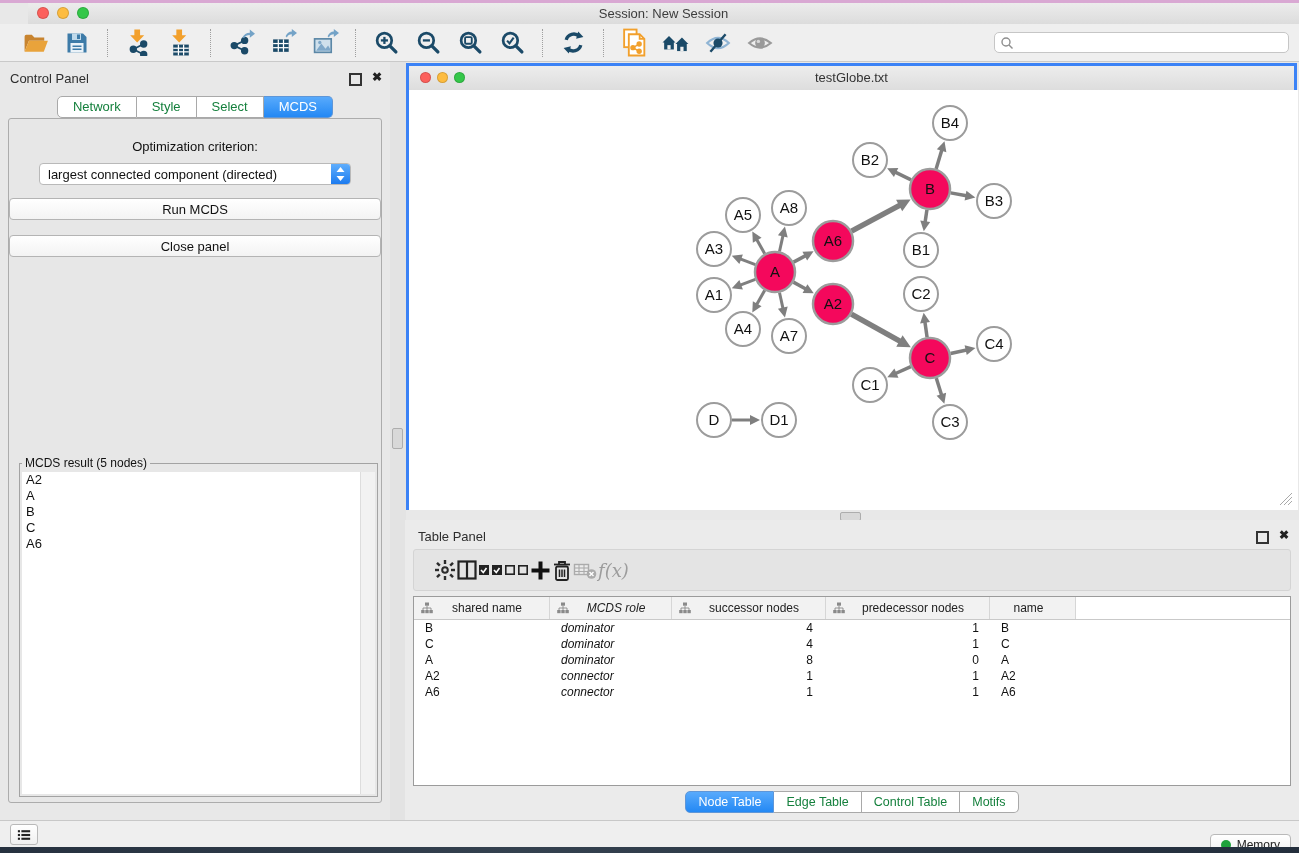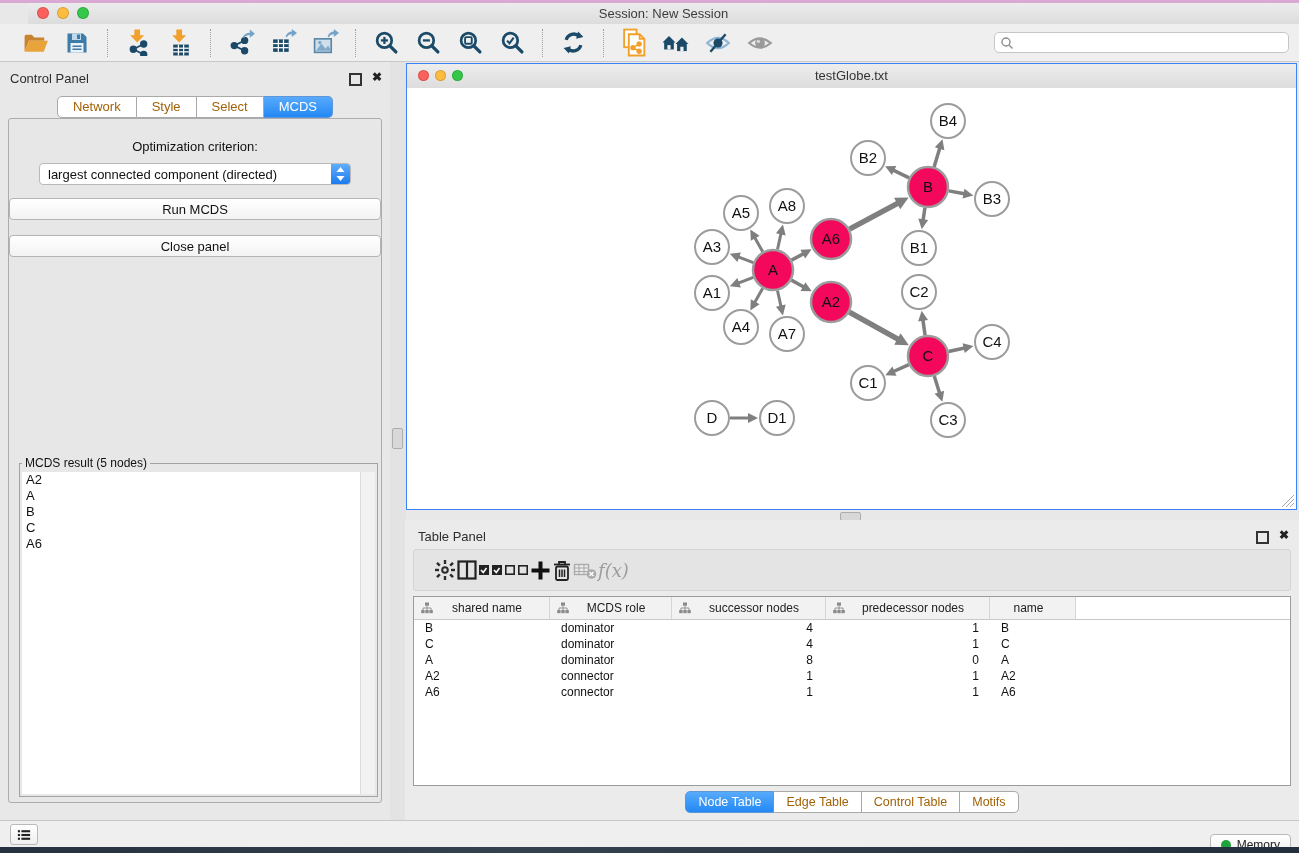--- a/index.html
+++ b/index.html
@@ -23,21 +23,21 @@
   .searchbox{position:relative;width:295px;height:21px;margin-right:10px;background:#fff;border:1px solid #C6C6C6;border-radius:5px;display:flex;align-items:center;padding-left:5px;box-sizing:border-box;}
   .searchbox input{border:none;outline:none;flex:1;height:16px;font-size:12px;background:transparent;}
 
   
   .control-panel{position:absolute;left:0;top:62px;width:390px;height:758px;background:#E8E8E8;}
   .panel-head{position:absolute;top:0;left:0;right:0;height:28px;}
   .ptitle{position:absolute;left:10px;top:9px;font-size:13px;color:#2E2E2E;}
   .float-ic{position:absolute;right:28px;top:11px;width:9px;height:9px;border:2px solid #333;}
   .close-ic{position:absolute;right:8px;top:9px;font-size:12px;font-weight:bold;color:#222;line-height:12px;}
   .cp-tabs{position:absolute;top:34px;left:0;right:0;display:flex;justify-content:center;}
-  .seg{height:20px;line-height:20px;padding:0 15px;font-size:13px;color:#a16207;background:#fff;border:1px solid #A9A9A9;border-left:none;cursor:default;}
+  .seg{height:20px;line-height:20px;padding:0 15px;font-size:13px;color:#15803d;background:#fff;border:1px solid #A9A9A9;border-left:none;cursor:default;}
   .seg:first-child{border-left:1px solid #A9A9A9;border-radius:5px 0 0 5px;}
   .seg:last-child{border-radius:0 5px 5px 0;}
   .seg.active{background:linear-gradient(#58AAFC,#2388F4);color:#fff;border-color:#5E96D8;}
   .cp-pane{position:absolute;left:8px;right:8px;top:56px;bottom:17px;border:1px solid #ACACAC;border-radius:3px;background:#E7E7E7;}
   .opt-label{margin-top:20px;text-align:center;font-size:13px;color:#111;}
   .combobox{position:relative;margin:9px auto 0;width:312px;height:22px;background:#fff;border:1px solid #B9B9B9;border-radius:4px;box-sizing:border-box;}
   .combo-text{position:absolute;left:8px;top:3px;font-size:13px;color:#111;white-space:nowrap;}
   .combo-step{position:absolute;right:0;top:0;width:19px;height:20px;border-radius:0 3px 3px 0;background:linear-gradient(#5FAEFD,#1C7BEF);display:flex;align-items:center;justify-content:center;}
   .btn-row{margin-top:13px;display:flex;justify-content:center;gap:15px;flex-direction:column;}
   .mbtn{height:22px;padding:0 14px;font-size:13px;color:#111;background:linear-gradient(#FFFFFF,#F3F3F3);border:1px solid #B4B4B4;border-radius:4px;font-family:"Liberation Sans",sans-serif;}
@@ -48,40 +48,40 @@
   .result-item{font-size:13px;color:#111;line-height:16px;padding-left:4px;}
   .result-scroll{position:absolute;right:0;top:0;bottom:0;width:14px;background:#F2F2F2;border-left:1px solid #DDD;}
 
   
   .v-divider{position:absolute;left:390px;top:62px;width:16px;height:758px;background:#E3E3E3;}
   .grip-v{position:absolute;left:2px;top:366px;width:9px;height:19px;background:#D8D8D8;border:1px solid #ADADAD;border-radius:2px;}
   .h-divider{position:absolute;left:406px;top:510px;width:893px;height:10px;background:#E8E8E8;}
   .grip-h{position:absolute;left:434px;top:2px;width:19px;height:7px;background:#D8D8D8;border:1px solid #ADADAD;border-radius:2px;}
 
   
-  .network-window{position:absolute;left:406px;top:63px;width:891px;height:447px;background:#fff;border:1px solid #3b82f6;box-sizing:border-box;}
+  .network-window{position:absolute;left:406px;top:63px;width:891px;height:447px;background:#fff;border:3px solid #3b82f6;box-sizing:border-box;}
   .net-titlebar{position:absolute;top:0;left:0;right:0;height:24px;background:linear-gradient(#EDEDED,#DDDDDD);border-bottom:1px solid #BDBDBD;}
   .net-lights{position:absolute;left:11px;top:6px;display:flex;gap:6px;}
   .net-lights .light{width:11px;height:11px;}
   .net-title{text-align:center;font-size:13px;color:#333;line-height:24px;}
   .graph{position:absolute;left:0;top:24px;width:889px;height:421px;background:#fff;}
   .resize-grip{position:absolute;right:1px;bottom:1px;width:15px;height:15px;}
 
   
   .table-panel{position:absolute;left:405px;top:520px;width:894px;height:300px;background:#EBEBEB;}
   .tp-head{position:absolute;top:0;left:0;right:0;height:26px;}
   .tp-toolbar{position:absolute;left:8px;right:8px;top:29px;height:42px;background:#E4E4E4;border:1px solid #D4D4D4;border-radius:3px;display:flex;align-items:center;padding-left:20px;box-sizing:border-box;}
   .tp-ic{display:flex;align-items:center;justify-content:center;background:none;border:none;padding:0;}
   .fx{font-family:"DejaVu Serif",serif;font-style:italic;font-size:18px;color:#9C9C9C;}
   .tp-table{position:absolute;left:8px;right:8px;top:76px;height:190px;background:#fff;border:1px solid #9B9B9B;box-sizing:border-box;overflow:hidden;}
   .thead{display:flex;height:22px;border-bottom:1px solid #C9C9C9;background:#fff;}
   .hcell{display:flex;align-items:center;background:#F2F2F2;border-right:1px solid #D6D6D6;box-sizing:border-box;font-size:12px;color:#222;}
   .hcell .hic{margin-left:7px;}
   .hcell .hlabel{flex:1;text-align:center;padding-right:8px;}
-  .c0{width:136px;} .c1{width:122px;} .c2{width:154px;} .c3{width:164px;} .c4{width:86px;}
+  .c0{width:136px;} .c1{width:122px;font-style:italic;} .c2{width:154px;} .c3{width:164px;} .c4{width:86px;}
   .trow{display:flex;height:16px;align-items:center;}
   .tcell{box-sizing:border-box;font-size:12px;color:#111;white-space:nowrap;overflow:hidden;}
   .tcell.c0,.tcell.c1,.tcell.c4{padding-left:11px;text-align:left;}
   .tcell.c2{padding-right:13px;text-align:right;}
   .tcell.c3{padding-right:11px;text-align:right;}
   .tp-tabs{position:absolute;bottom:7px;left:0;right:0;display:flex;justify-content:center;}
   .tp-tabs .seg{font-size:12.5px;height:20px;line-height:20px;padding:0 12px;}
 
   
   .statusbar{position:absolute;left:0;top:820px;width:100%;height:27px;background:#EFEFEF;border-top:1px solid #C8C8C8;box-sizing:border-box;}

